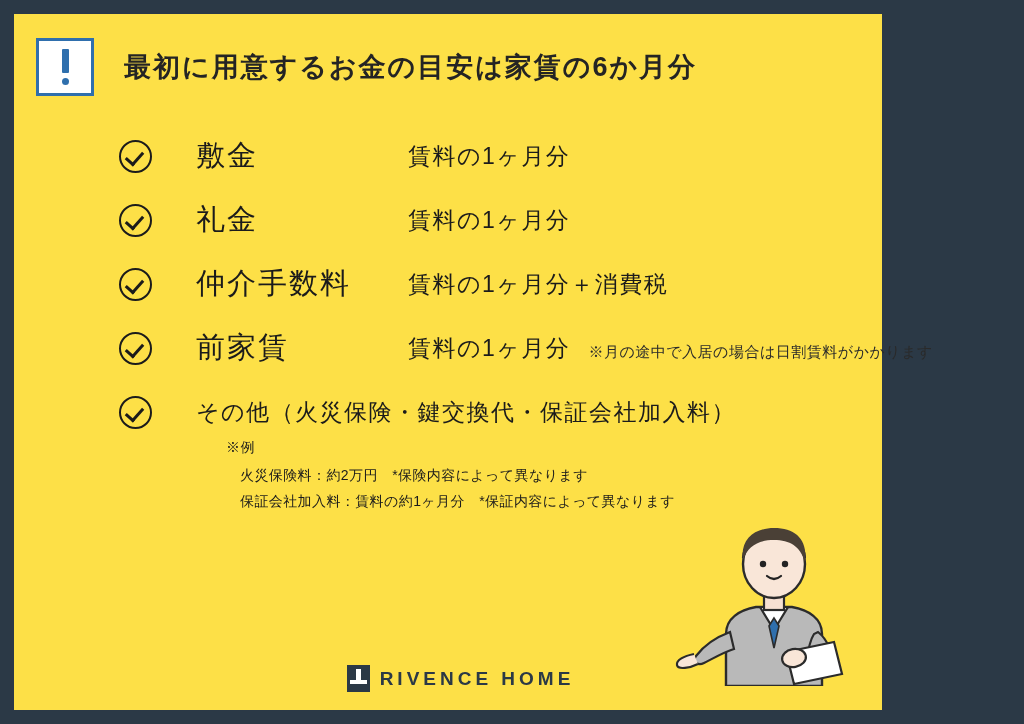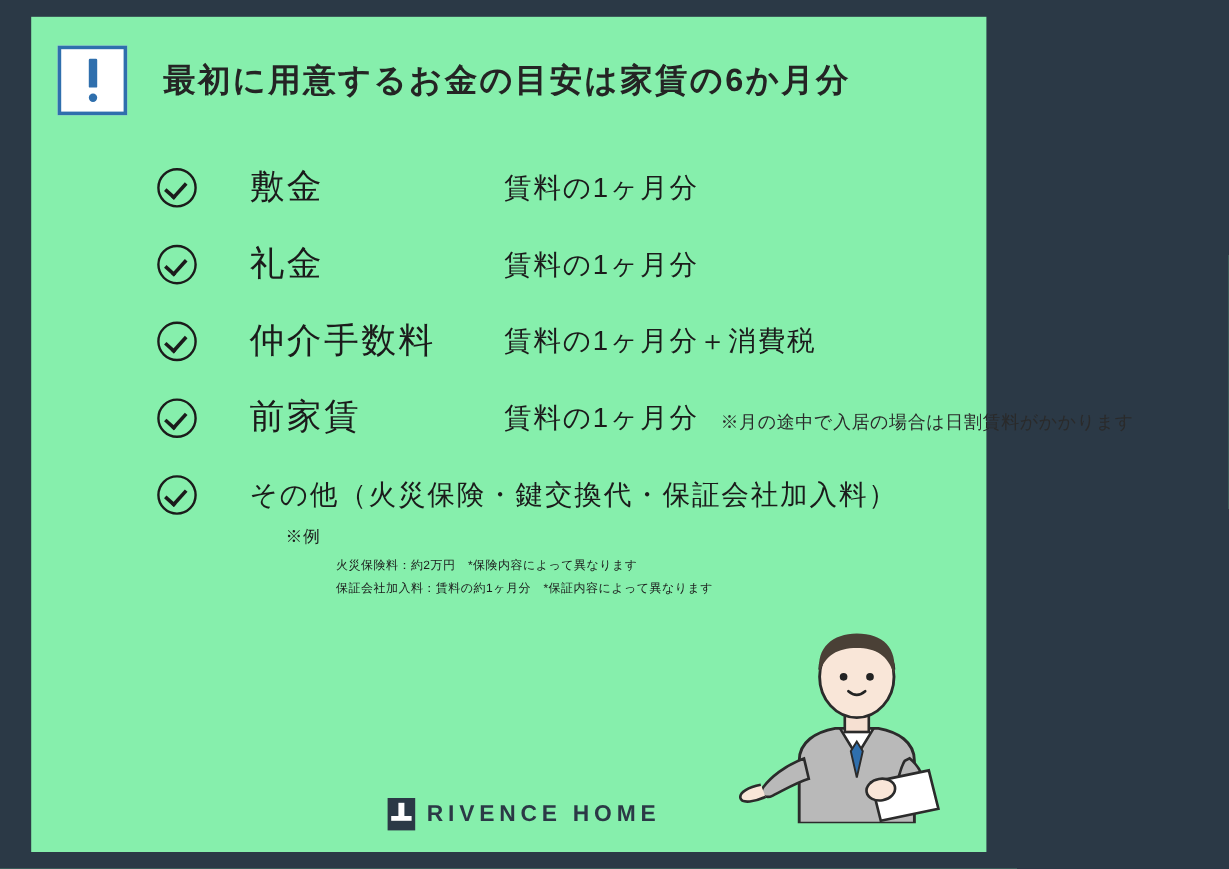--- a/index.html
+++ b/index.html
@@ -9,25 +9,25 @@
   body {
     width: 1024px;
     height: 724px;
     background: #2b3a४6;
     background: #2b3946;
     font-family: "Liberation Sans", sans-serif;
     overflow: hidden;
   }
   .slide {
     position: absolute;
-    left: 26px;
+    left: 14px;
     top: 14px;
-    width: 796px;
+    width: 868px;
     height: 696px;
-    background: #86efac;
+    background: #fde047;
     box-sizing: border-box;
   }
 
   
   .title-row {
     position: absolute;
     left: 22px;
     top: 24px;
     display: flex;
     align-items: center;
@@ -148,25 +148,24 @@
     font-size: 14px;
     letter-spacing: 0.5px;
     margin-bottom: 6px;
   }
   .subnotes ul {
     list-style: none;
     margin: 0;
     padding: 0 0 0 14px;
   }
   .subnotes li {
-    font-size: 10px;
+    font-size: 14px;
     letter-spacing: 0.4px;
     line-height: 1.85;
     white-space: nowrap;
-    margin-left: 28px;
   }
 
   
   .footer-msg {
     position: absolute;
     left: 60px;
     top: 575px;
     font-size: 22px;
     color: #1b1b1b;
     letter-spacing: 2.5px;

